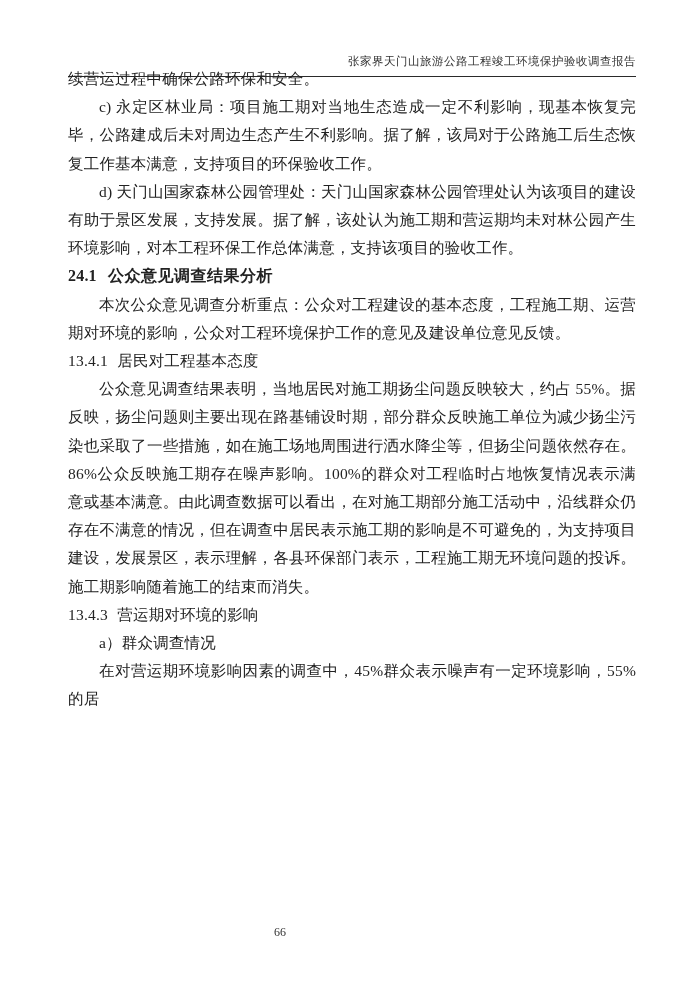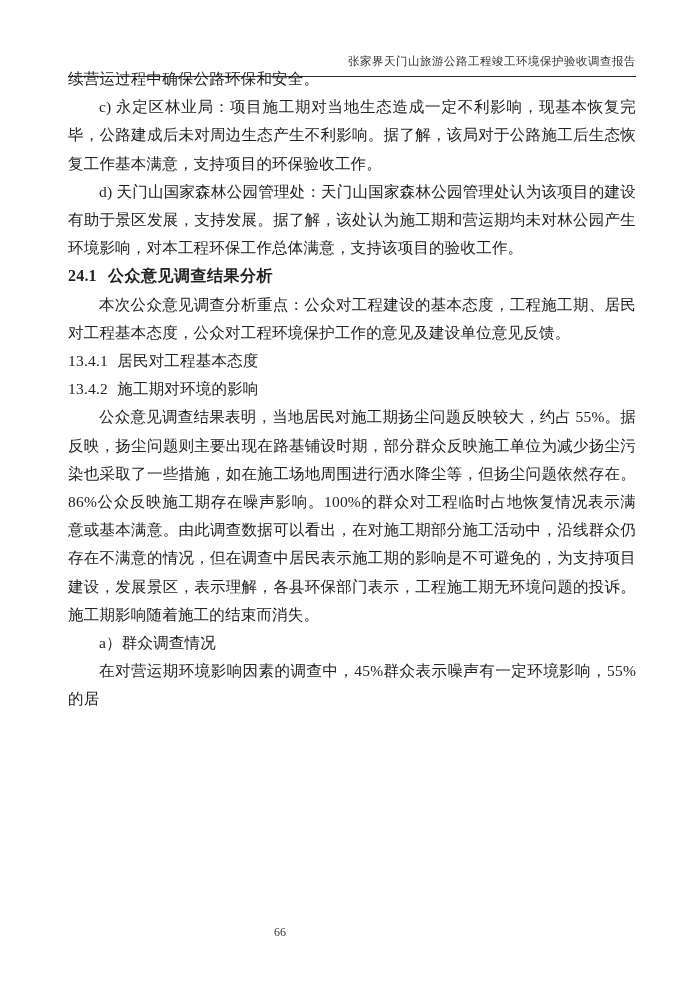--- a/index.html
+++ b/index.html
@@ -87,23 +87,23 @@
 
   <div class="running-header">张家界天门山旅游公路工程竣工环境保护验收调查报告</div>
 
   <div class="header-rule"></div>
 
   <div class="doc-body">
       <p class="continuation">续营运过程中确保公路环保和安全。</p>
       <p class="paragraph">c) 永定区林业局：项目施工期对当地生态造成一定不利影响，现基本恢复完毕，公路建成后未对周边生态产生不利影响。据了解，该局对于公路施工后生态恢复工作基本满意，支持项目的环保验收工作。</p>
       <p class="paragraph">d) 天门山国家森林公园管理处：天门山国家森林公园管理处认为该项目的建设有助于景区发展，支持发展。据了解，该处认为施工期和营运期均未对林公园产生环境影响，对本工程环保工作总体满意，支持该项目的验收工作。</p>
       <p class="heading1"><span class="h-num">24.1</span><span class="h-text">公众意见调查结果分析</span></p>
-      <p class="paragraph">本次公众意见调查分析重点：公众对工程建设的基本态度，工程施工期、居民对工程基本态度，公众对工程环境保护工作的意见及建设单位意见反馈。</p>
+      <p class="paragraph">本次公众意见调查分析重点：公众对工程建设的基本态度，工程施工期、运营期对环境的影响，公众对工程环境保护工作的意见及建设单位意见反馈。</p>
       <p class="heading2"><span class="h-num">13.4.1</span><span class="h-text">居民对工程基本态度</span></p>
-      <p class="heading2"><span class="h-num">13.4.2</span><span class="h-text">施工期对环境的影响</span></p>
       <p class="paragraph">公众意见调查结果表明，当地居民对施工期扬尘问题反映较大，约占 55%。据反映，扬尘问题则主要出现在路基铺设时期，部分群众反映施工单位为减少扬尘污染也采取了一些措施，如在施工场地周围进行洒水降尘等，但扬尘问题依然存在。86%公众反映施工期存在噪声影响。100%的群众对工程临时占地恢复情况表示满意或基本满意。由此调查数据可以看出，在对施工期部分施工活动中，沿线群众仍存在不满意的情况，但在调查中居民表示施工期的影响是不可避免的，为支持项目建设，发展景区，表示理解，各县环保部门表示，工程施工期无环境问题的投诉。施工期影响随着施工的结束而消失。</p>
+      <p class="heading2"><span class="h-num">13.4.3</span><span class="h-text">营运期对环境的影响</span></p>
       <p class="paragraph">a）群众调查情况</p>
       <p class="paragraph">在对营运期环境影响因素的调查中，45%群众表示噪声有一定环境影响，55%的居</p>
     </div>
 
   <div class="page-footer">66</div>
 
 </div>
 
 </body></html>

